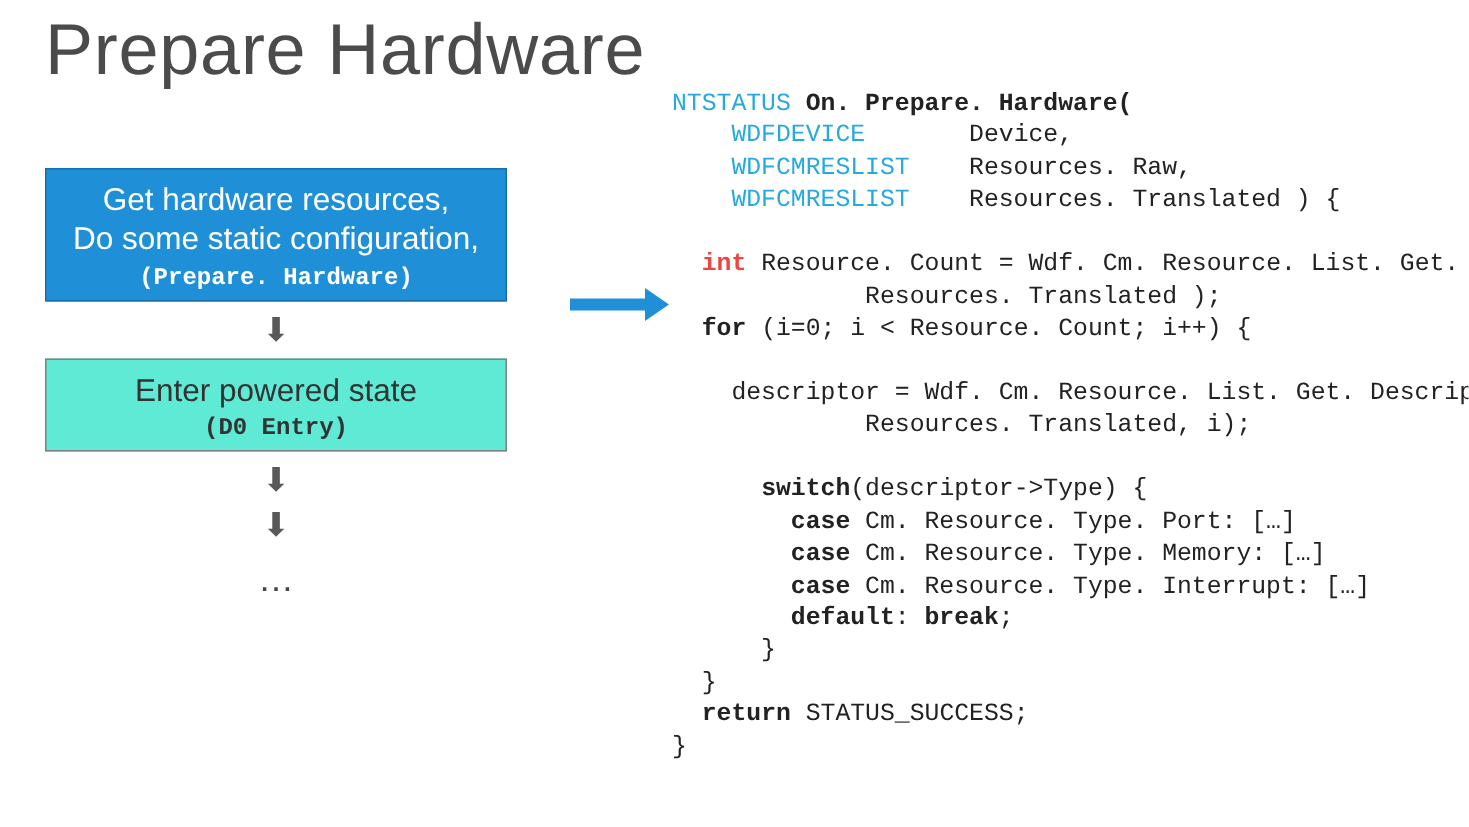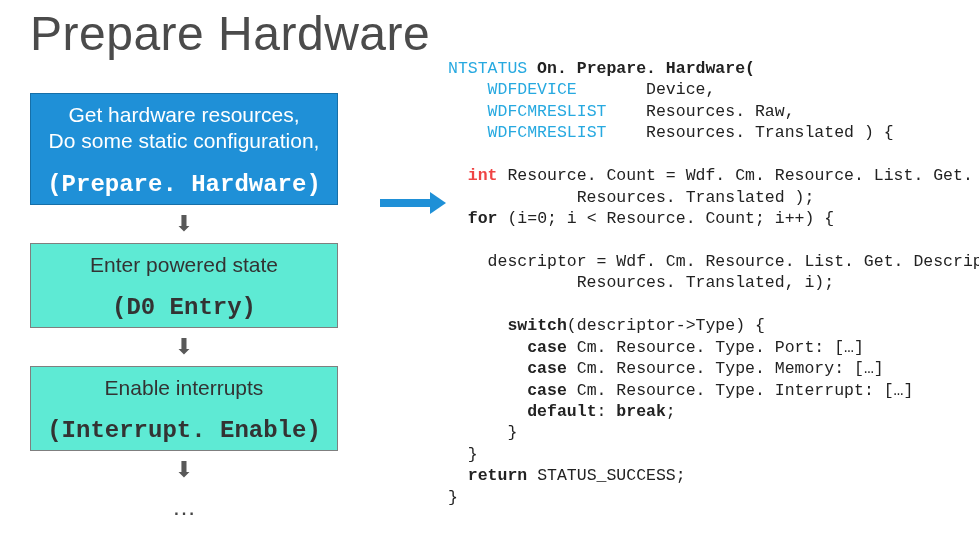--- a/index.html
+++ b/index.html
@@ -24,21 +24,21 @@
     font-size: 48px;
     font-weight: 200;
     color: #4b4b4b;
     letter-spacing: 0.5px;
   }
 
   
   .flow {
     position: absolute;
     left: 30px;
-    top: 93px;
+    top: 112px;
     width: 308px;
   }
   .step {
     width: 308px;
     border: 1px solid #7f7f7f;
     box-sizing: border-box;
     text-align: center;
     padding: 8px 6px 6px 6px;
     background: #5eead4;
   }
@@ -50,24 +50,24 @@
   .step .line {
     font-family: "Segoe UI", Arial, sans-serif;
     font-size: 21px;
     font-weight: 400;
     line-height: 1.25;
     color: #333;
   }
   .step.active .line { color: #fff; }
   .step .mono {
     font-family: Consolas, "Courier New", monospace;
-    font-size: 24px;
+    font-size: 16px;
     font-weight: bold;
     color: #333;
-    margin-top: 16px;
+    margin-top: 2px;
   }
   .step.active .mono { color: #fff; }
 
   .arrow-down {
     width: 308px;
     text-align: center;
     font-size: 22px;
     color: #595959;
     line-height: 1;
     margin: 8px 0 8px 0;
@@ -142,24 +142,20 @@
 
     <div class="arrow-down">⬇</div>
 
     <div class="step">
       <div class="line">Enter powered state</div>
       <div class="mono">(D0 Entry)</div>
     </div>
 
     <div class="arrow-down">⬇</div>
 
-    <div class="step">
-      <div class="line">Enable interrupts</div>
-      <div class="mono">(Interrupt. Enable)</div>
-    </div>
 
     <div class="arrow-down">⬇</div>
 
     <div class="ellipsis">…</div>
   </div>
 
   <div class="h-arrow">
     <div class="shaft"></div>
     <div class="head"></div>
   </div>

